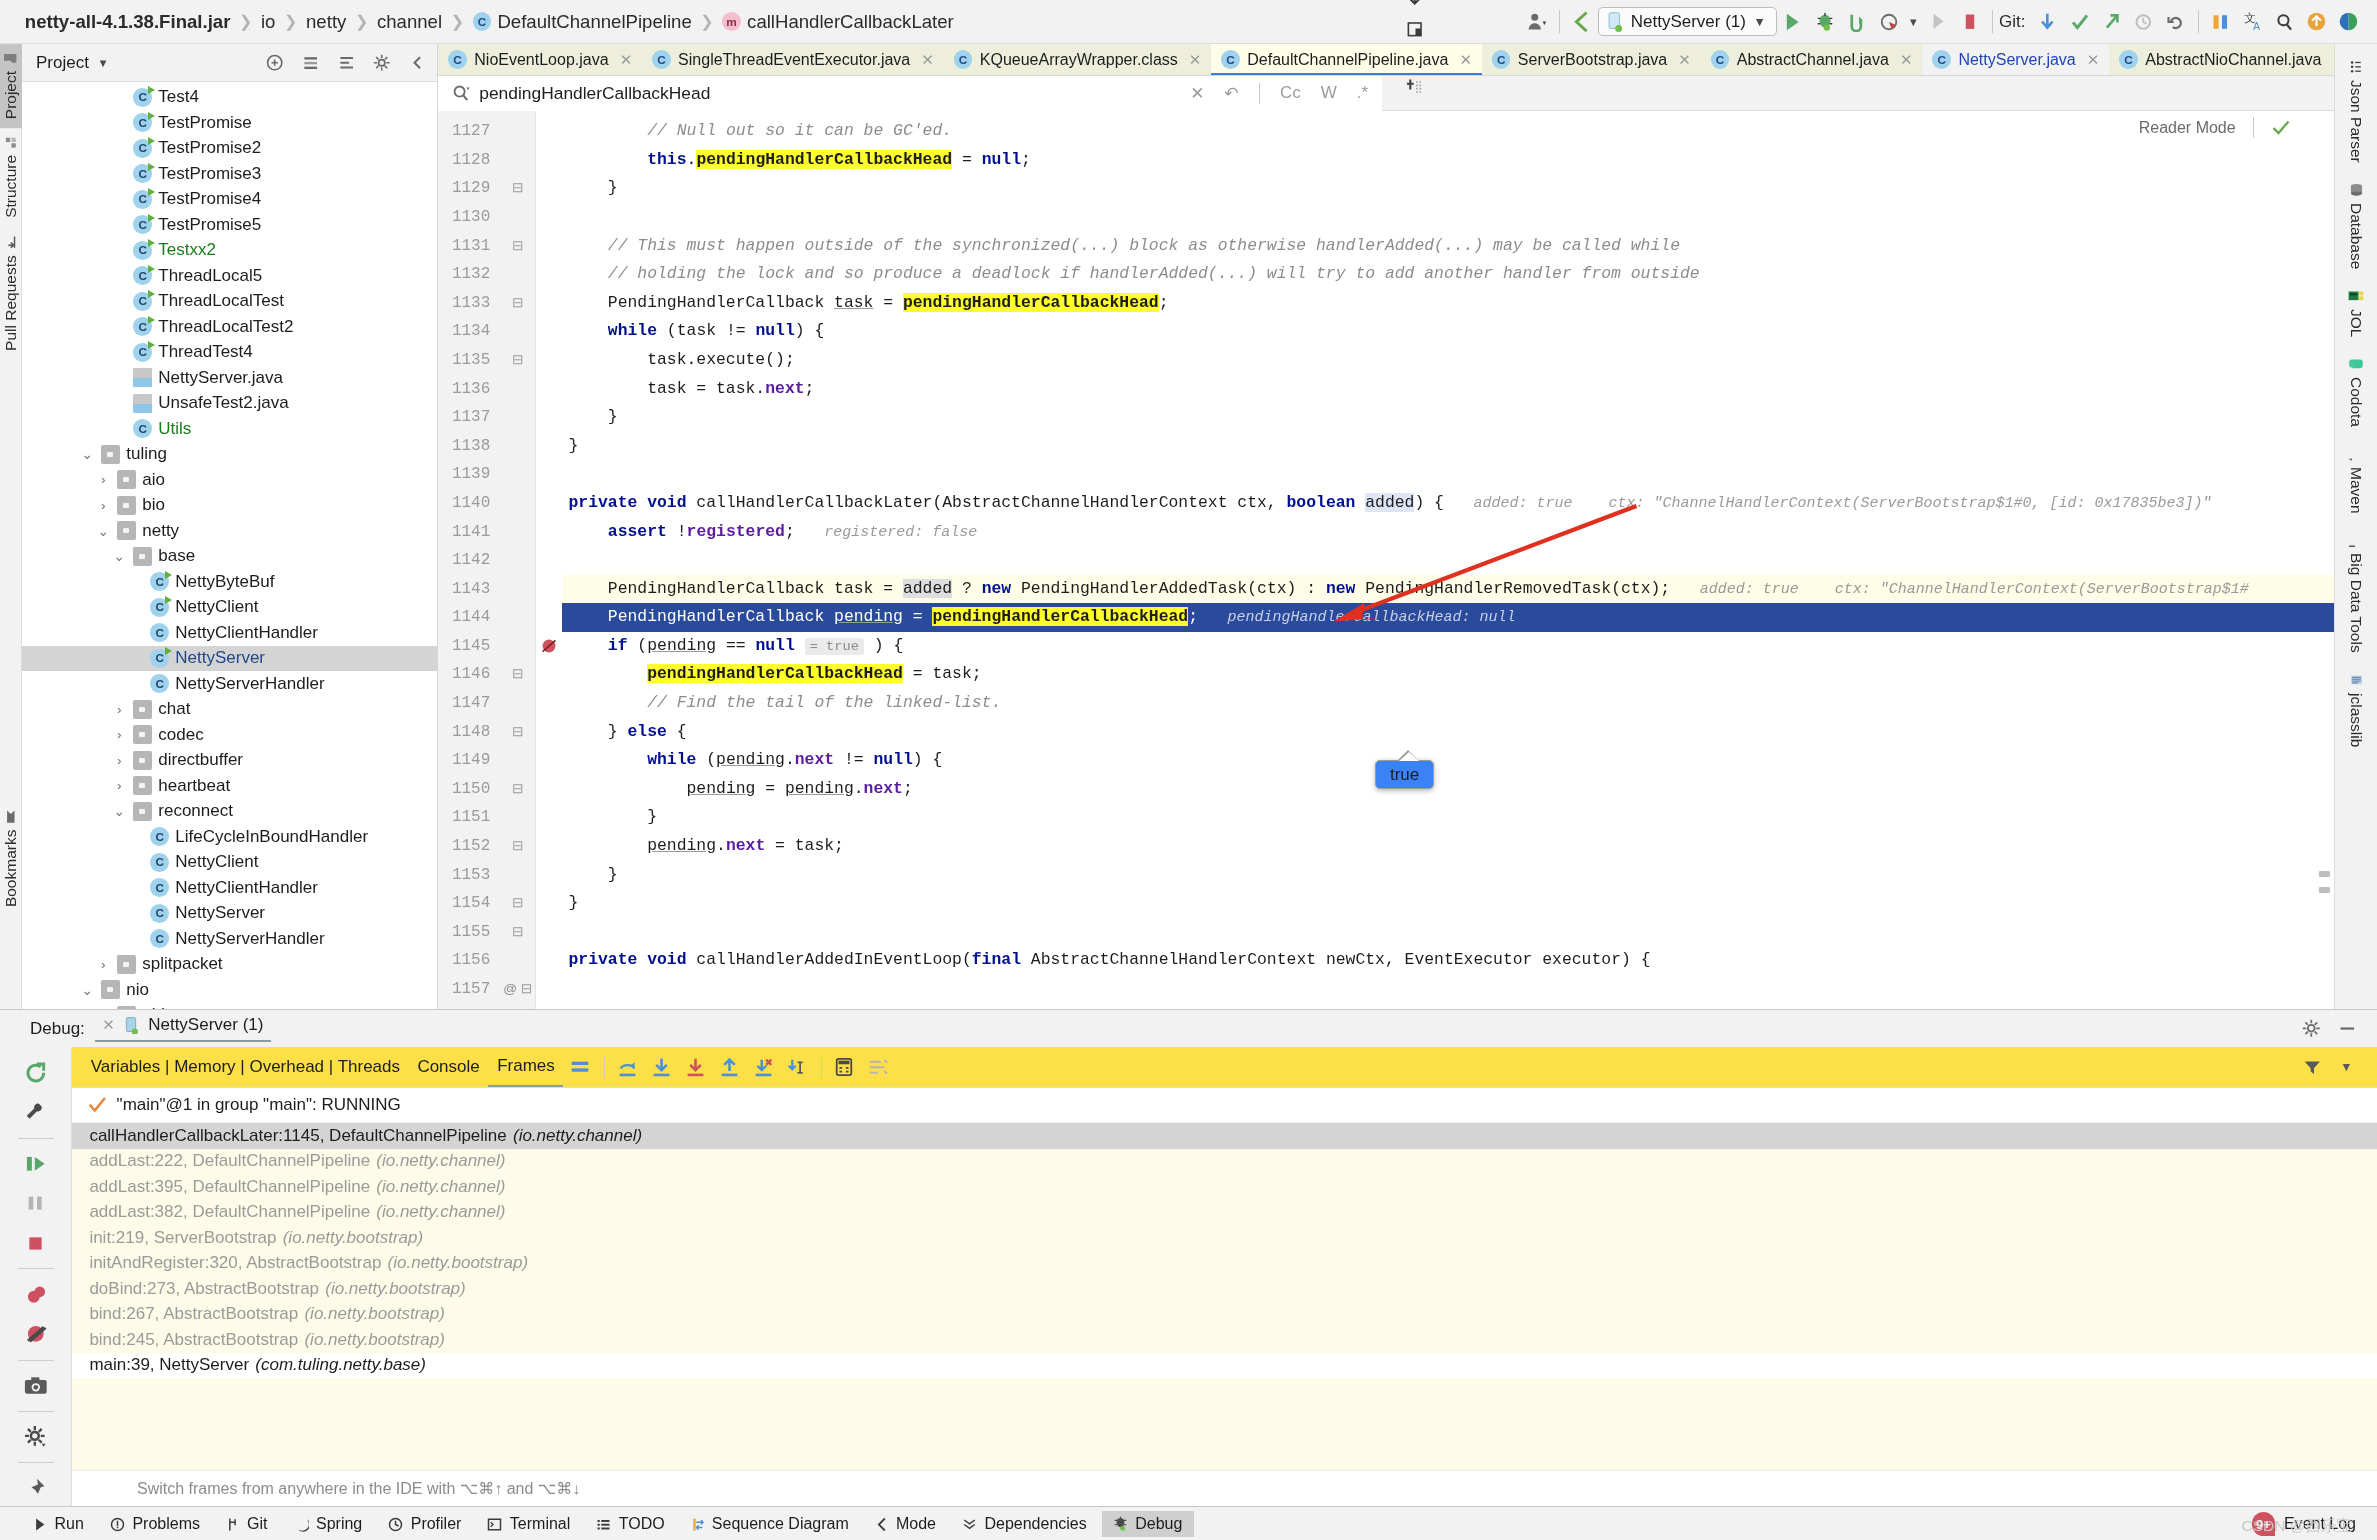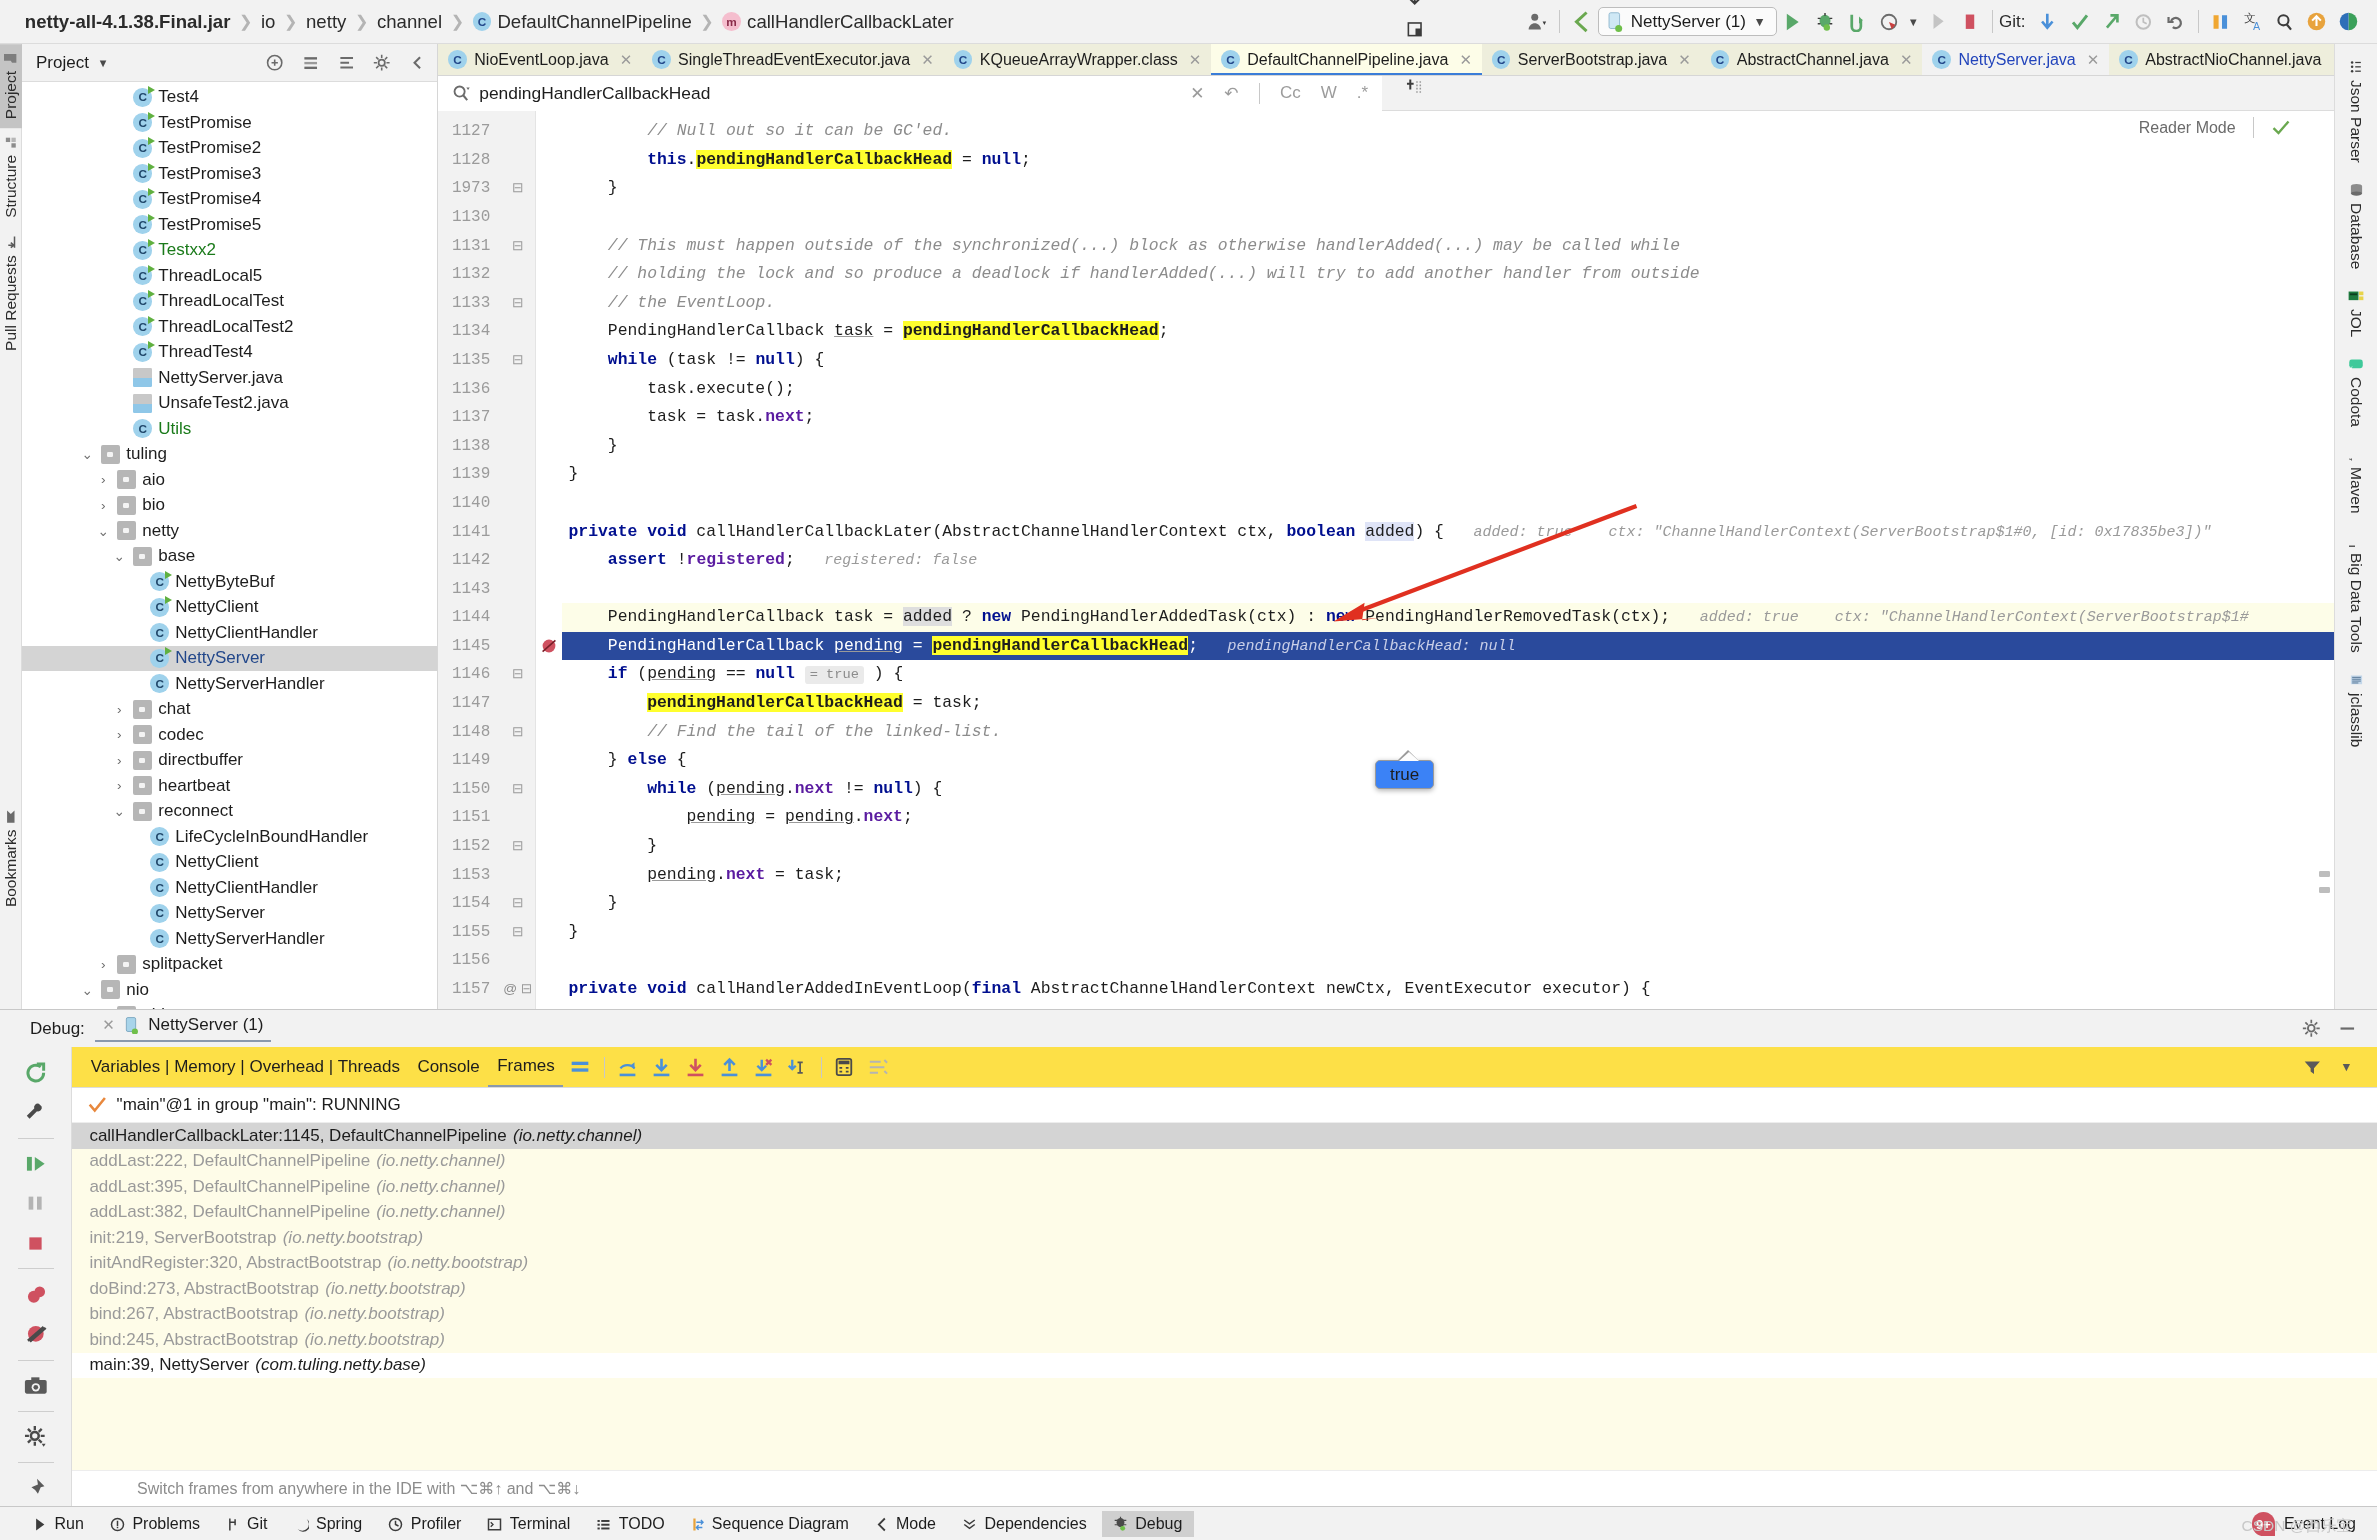--- a/index.html
+++ b/index.html
@@ -699,21 +699,21 @@
                 <path d="M2 4 h18 l-7 8 v7 l-4-3 v-4z" fill="#3c3c3c"></path>
               </svg>
           </span>
         </div>
       </div>
 
       <div class="codearea">
         <div class="gutter" id="gutter">
             <div class="gline">1127</div>
             <div class="gline">1128</div>
-            <div class="gline">1973</div>
+            <div class="gline">1129</div>
             <div class="gline">1130</div>
             <div class="gline">1131</div>
             <div class="gline">1132</div>
             <div class="gline">1133</div>
             <div class="gline">1134</div>
             <div class="gline">1135</div>
             <div class="gline">1136</div>
             <div class="gline">1137</div>
             <div class="gline">1138</div>
             <div class="gline">1139</div>
@@ -810,21 +810,20 @@
             <div class="bpline"></div>
             <div class="bpline"></div>
           </div>
         <div class="codelines" id="codelines">
             <div class="cline">        <span class="cm">// Null out so it can be GC'ed.</span></div>
             <div class="cline">        <span class="kw">this</span>.<span class="hl">pendingHandlerCallbackHead</span> = <span class="kw">null</span>;</div>
             <div class="cline">    }</div>
             <div class="cline">&nbsp;</div>
             <div class="cline">    <span class="cm">// This must happen outside of the synchronized(...) block as otherwise handlerAdded(...) may be called while</span></div>
             <div class="cline">    <span class="cm">// holding the lock and so produce a deadlock if handlerAdded(...) will try to add another handler from outside</span></div>
-            <div class="cline">    <span class="cm">// the EventLoop.</span></div>
             <div class="cline">    PendingHandlerCallback <span class="und">task</span> = <span class="hl">pendingHandlerCallbackHead</span>;</div>
             <div class="cline">    <span class="kw">while</span> (task != <span class="kw">null</span>) {</div>
             <div class="cline">        task.execute();</div>
             <div class="cline">        task = task.<span class="fld">next</span>;</div>
             <div class="cline">    }</div>
             <div class="cline">}</div>
             <div class="cline">&nbsp;</div>
             <div class="cline"><span class="kw">private void</span> callHandlerCallbackLater(AbstractChannelHandlerContext ctx, <span class="kw">boolean</span> <span class="boxed">added</span>) {   <span class="hint">added: true    ctx: "ChannelHandlerContext(ServerBootstrap$1#0, [id: 0x17835be3])"</span></div>
             <div class="cline">    <span class="kw">assert</span> !<span class="fld">registered</span>;   <span class="hint">registered: false</span></div>
             <div class="cline">&nbsp;</div>

